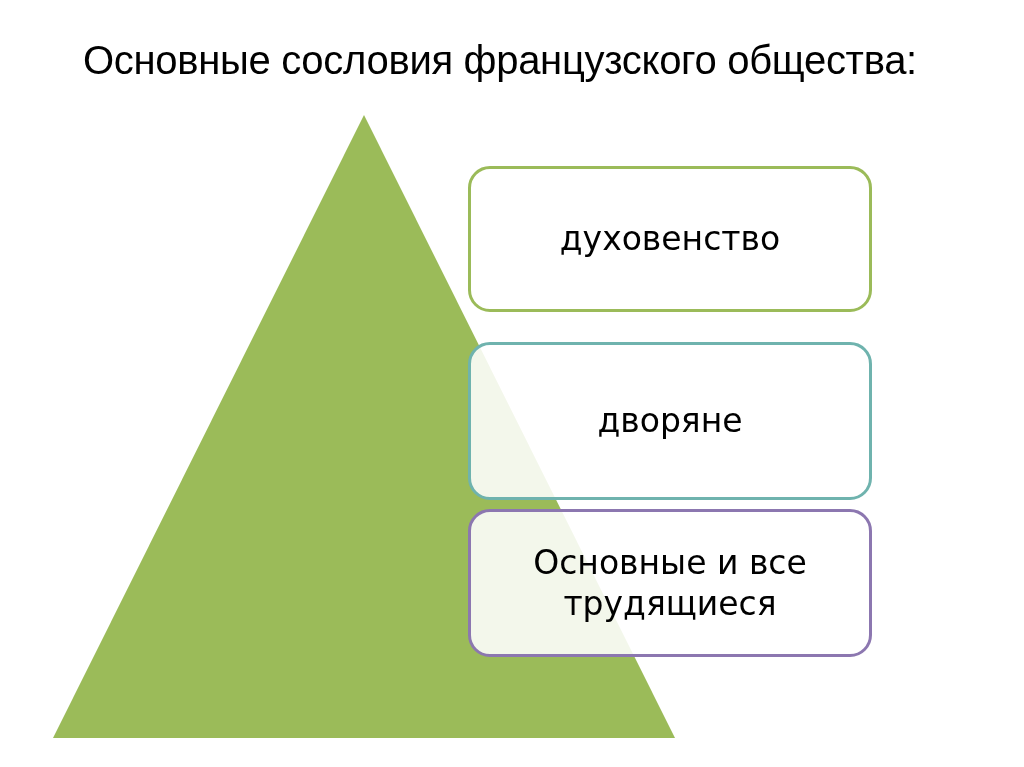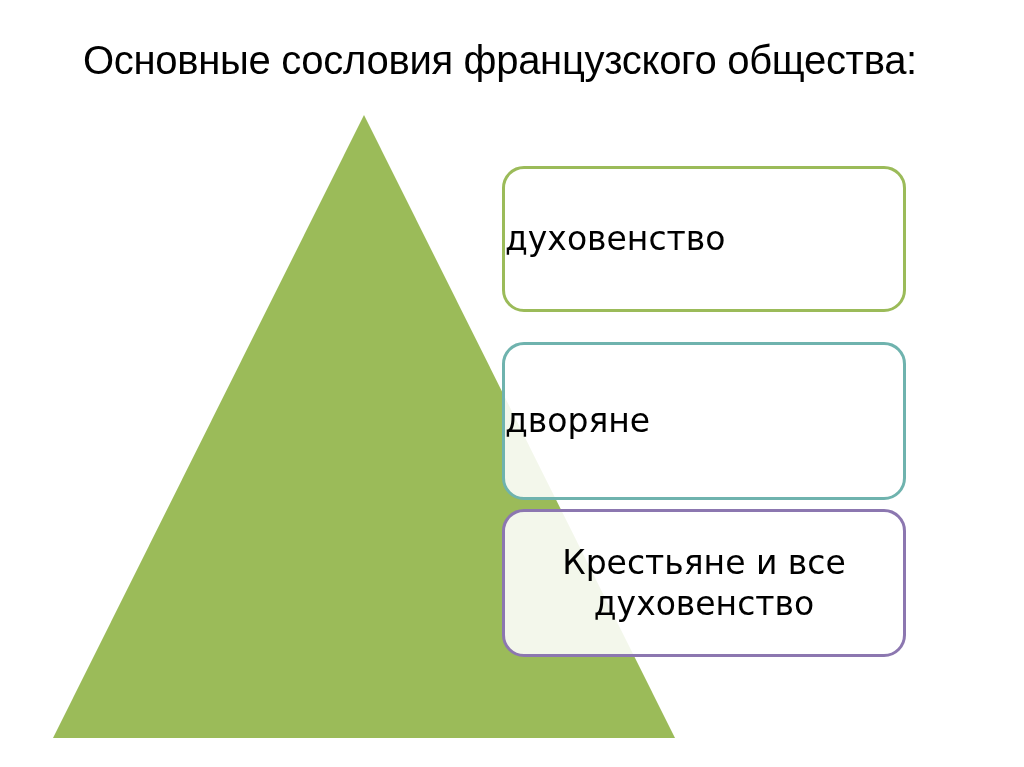--- a/index.html
+++ b/index.html
@@ -10,25 +10,25 @@
     }
     .title {
       position: absolute; left: 36px; top: 38px;
       font-family: "Liberation Sans", sans-serif;
       font-size: 40px; color: #000; letter-spacing: -0.3px;
       white-space: nowrap;
       margin-left: 47px;
     }
     .pyramid { position: absolute; left: 0; top: 0; }
     .box {
-      position: absolute; left: 502px; width: 404px;
+      position: absolute; left: 468px; width: 404px;
       box-sizing: border-box; border-radius: 22px;
       background: rgba(255,255,255,0.88);
       border: 3px solid #9bbb59;
-      display: flex; align-items: center; justify-content: flex-start;
+      display: flex; align-items: center; justify-content: center;
       text-align: center;
       font-family: "DejaVu Sans", sans-serif; font-size: 33px; color: #000;
       line-height: 1.25;
     }
     .box1 { top: 166px; height: 146px; border-color: #9bbb59; }
     .box2 { top: 342px; height: 158px; border-color: #6fb3ae; }
     .box3 { top: 509px; height: 148px; border-color: #8c77b0; }
   </style>
 </head>
 <body>
@@ -39,14 +39,14 @@
   <polygon points="364,115 53,738 675,738" fill="#9bbb59"></polygon>
 </svg>
 
 <div class="box box1">
   <span>духовенство</span>
 </div>
 <div class="box box2">
   <span>дворяне</span>
 </div>
 <div class="box box3">
-  <span>Крестьяне и все духовенство</span>
+  <span>Основные и все трудящиеся</span>
 </div>
 
 </body></html>

